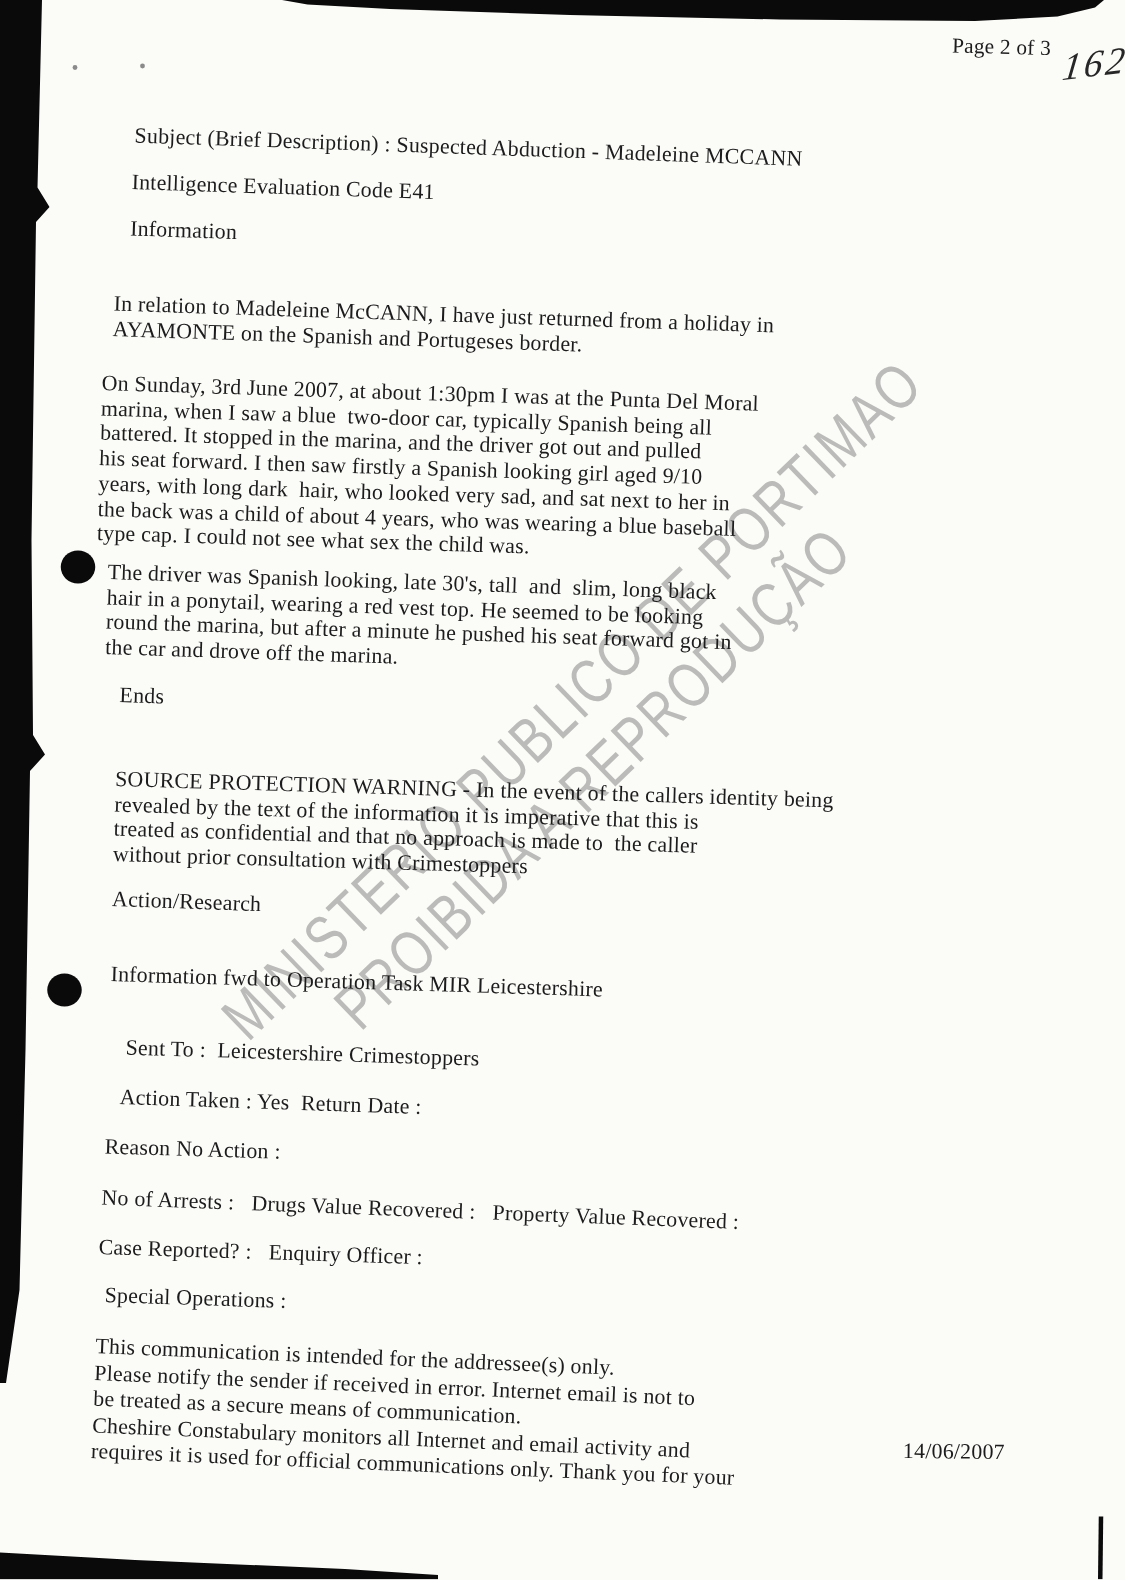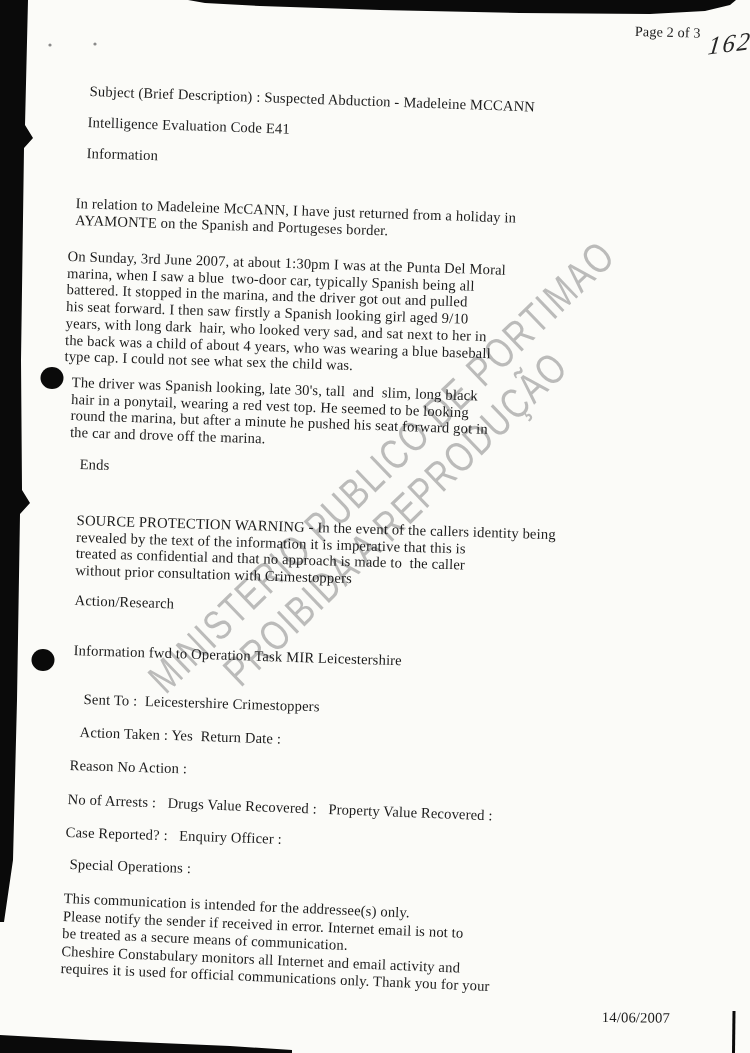--- a/index.html
+++ b/index.html
@@ -103,21 +103,21 @@
     <div class="tb" style="left:66px;top:824px;transform:rotate(1.8deg)">Case Reported? :   Enquiry Officer :</div>
 
     <div class="tb" style="left:70px;top:856px;transform:rotate(1.9deg)">Special Operations :</div>
 
     <div class="tb notice" style="left:64px;top:890px;transform:rotate(2.4deg)">This communication is intended for the addressee(s) only.
 Please notify the sender if received in error. Internet email is not to
 be treated as a secure means of communication.
 Cheshire Constabulary monitors all Internet and email activity and
 requires it is used for official communications only. Thank you for your</div>
 
-    <div class="tb" style="left:602px;top:1009px;transform:rotate(0.6deg)">14/06/2007</div>
+    <div class="tb" style="left:602px;top:960px;transform:rotate(0.6deg)">14/06/2007</div>
 
   </div>
 
   <svg class="artifacts" width="750" height="1053" viewBox="0 0 750 1053">
     <path fill="#0a0a0a" d="M188,0 L736,0 L730,5 L705,11 L650,14 L520,13 L380,10 L260,6 L205,3 Z"></path>
     <path fill="#0a0a0a" d="M0,0 L28,0 L25,125 L33,138 L24,148 L21,360 L22,490 L30,503 L20,514 L17,700 L13,860 L4,922 L0,922 Z"></path>
     <ellipse cx="52" cy="378" rx="11.5" ry="11" fill="#0a0a0a"></ellipse>
     <ellipse cx="43" cy="660" rx="11.5" ry="11" fill="#0a0a0a"></ellipse>
     <path fill="#0a0a0a" d="M0,1035 L90,1040 L230,1046 L292,1050 L292,1053 L0,1053 Z"></path>
     <path fill="#0a0a0a" d="M732.5,1011 L735.5,1011 L735,1053 L732,1053 Z"></path>

